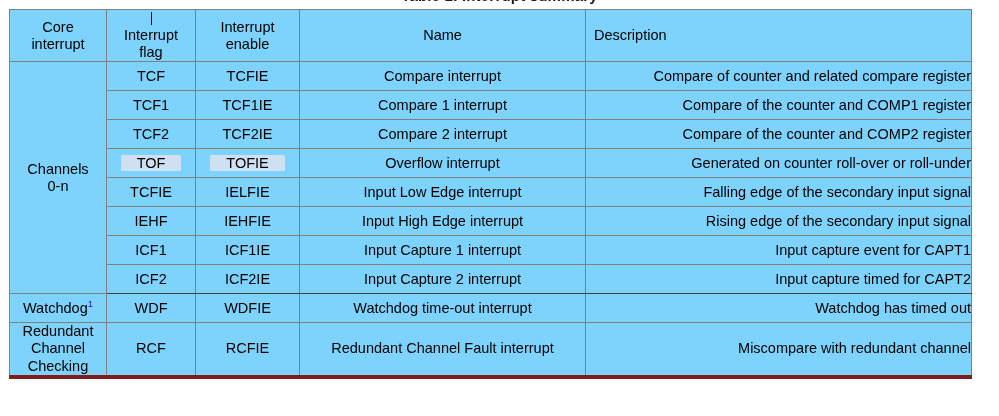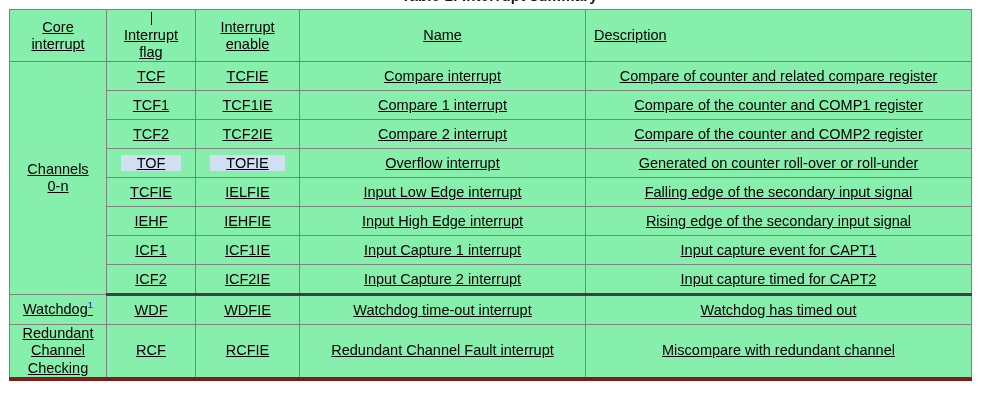--- a/index.html
+++ b/index.html
@@ -42,22 +42,21 @@
     position: absolute;
     left: 9px;
     top: 9px;
     width: 962px;
   }
 
   table.irq {
     border-collapse: collapse;
     table-layout: fixed;
     width: 962px;
-    background: #86efac;
-    text-decoration: underline;
+    background: #7dd3fc;
   }
 
   table.irq col.c-core    { width: 97px; }
   table.irq col.c-flag    { width: 89px; }
   table.irq col.c-enable  { width: 104px; }
   table.irq col.c-name    { width: 286px; }
   table.irq col.c-desc    { width: 386px; }
 
   table.irq th, table.irq td {
     border: 1px solid #808080;
@@ -84,40 +83,40 @@
 
   
   tbody td {
     height: 28px;
   }
   td.center {
     text-align: center;
     padding: 1px 3px;
   }
   td.left {
-    text-align: center;
+    text-align: right;
     padding: 1px 2px 1px 6px;
   }
   td.core {
     text-align: center;
     vertical-align: top;
     padding-top: 4px;
     border-left: 2px solid #000000;
   }
   td.desc {
     border-right: 2px solid #000000;
   }
 
   
   tbody tr:last-child td {
     border-bottom: 4px solid #7f1d1d;
   }
 
   
-  tr.grp-end td { border-bottom: 3px solid #404040; }
+  tr.grp-end td { border-bottom: 1px solid #404040; }
 
   .hl {
     background: #cfe0f3;
     padding: 0 16px;
     border-radius: 1px;
   }
 
   sup.fn {
     color: #2222cc;
     font-size: 9.5px;

